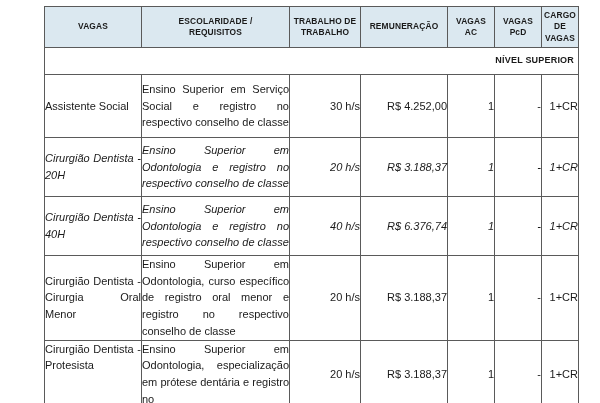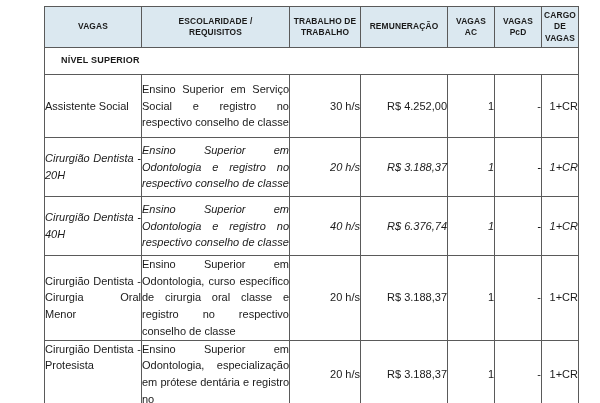--- a/index.html
+++ b/index.html
@@ -55,27 +55,27 @@
     text-align: center;
     line-height: 1.32;
     padding: 4px 2px;
     height: 41px;
     box-sizing: border-box;
   }
   thead th .hdr-line { display: block; }
 
   
   tr.section-row td {
-    text-align: left;
+    text-align: right;
     font-size: 9px;
     font-weight: bold;
     letter-spacing: 0.2px;
     height: 22px;
     background: #ffffff;
-    padding: 2px 16px;
+    padding: 2px 4px;
   }
 
   
   tbody td {
     font-size: 11px;
     line-height: 1.52;
     color: #1a1a1a;
   }
 
   td.cargo {
@@ -196,21 +196,21 @@
           <td class="escolaridade">Ensino Superior em Odontologia e registro no respectivo conselho de classe</td>
           <td class="center">40 h/s</td>
           <td class="center">R$ 6.376,74</td>
           <td class="center">1</td>
           <td class="center">-</td>
           <td class="center">1+CR</td>
         </tr>
 
         <tr data-rowheight="78">
           <td class="cargo">Cirurgião Dentista - Cirurgia Oral Menor</td>
-          <td class="escolaridade">Ensino Superior em Odontologia, curso específico de cirurgia oral classe e registro no respectivo conselho de classe</td>
+          <td class="escolaridade">Ensino Superior em Odontologia, curso específico de registro oral menor e registro no respectivo conselho de classe</td>
           <td class="center">20 h/s</td>
           <td class="center">R$ 3.188,37</td>
           <td class="center">1</td>
           <td class="center">-</td>
           <td class="center">1+CR</td>
         </tr>
 
         <tr class="clipped" data-rowheight="60">
           <td class="cargo">Cirurgião Dentista - Protesista</td>
           <td class="escolaridade">Ensino Superior em Odontologia, especialização em prótese dentária e registro no</td>

